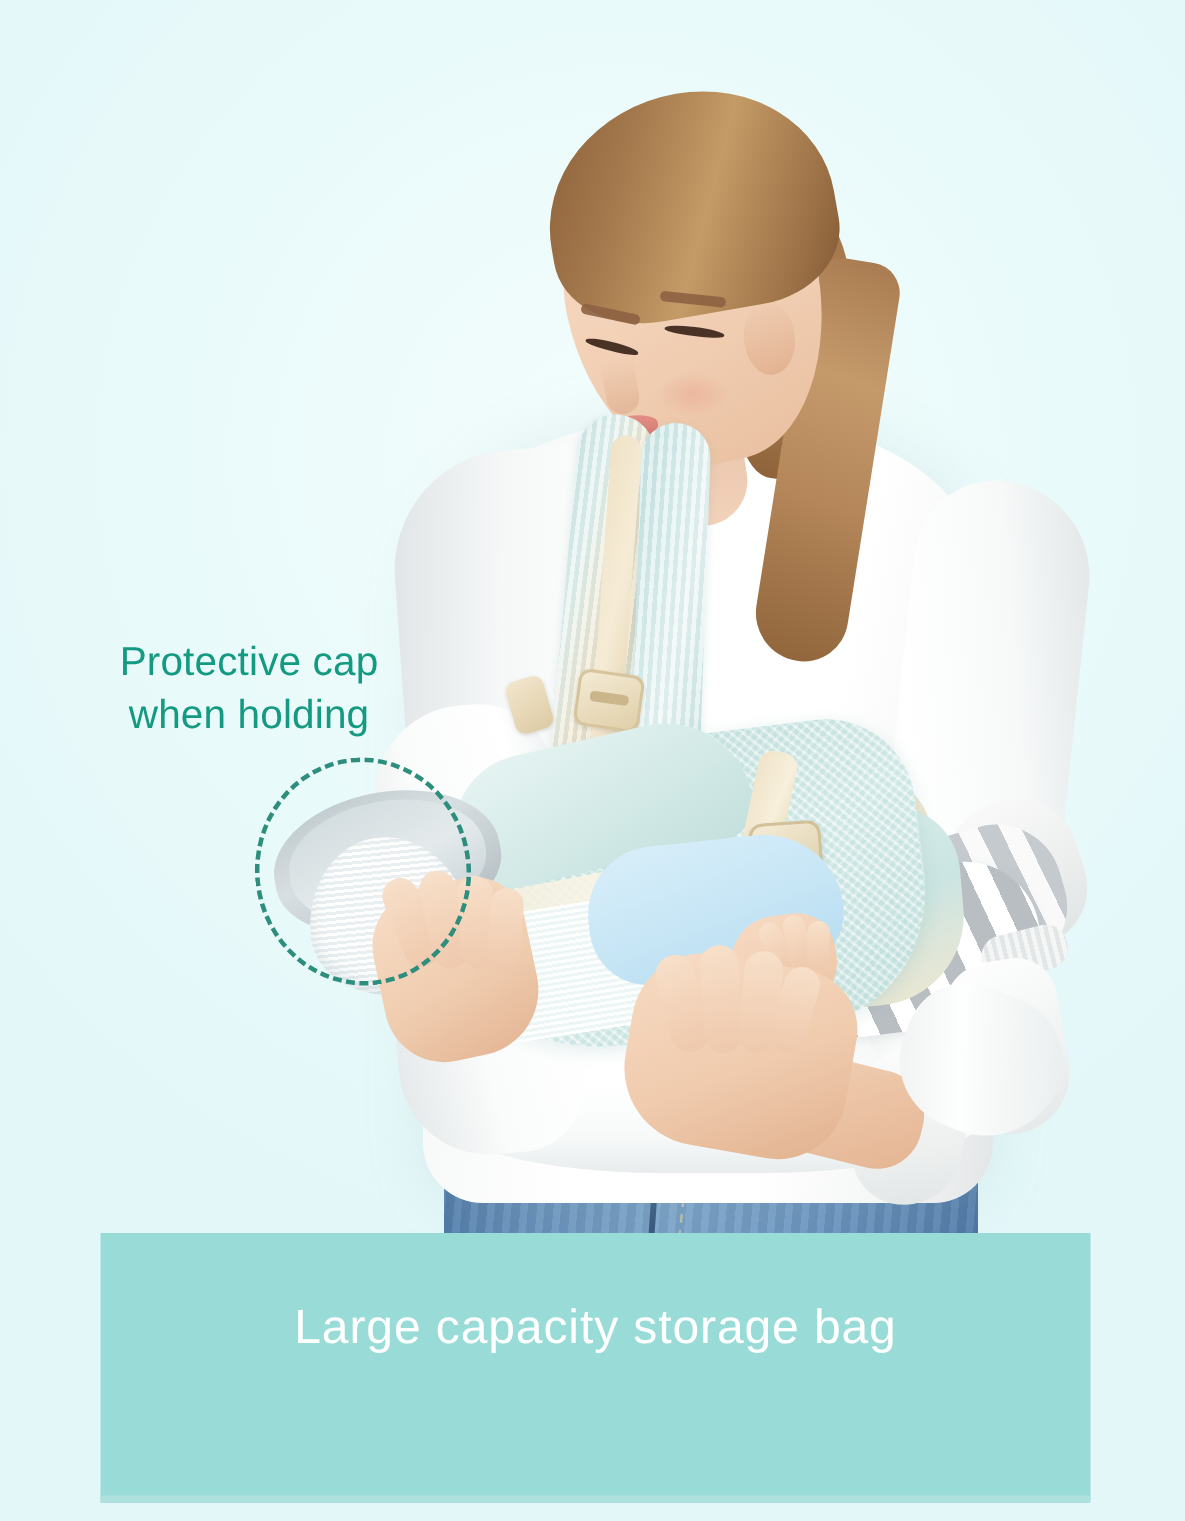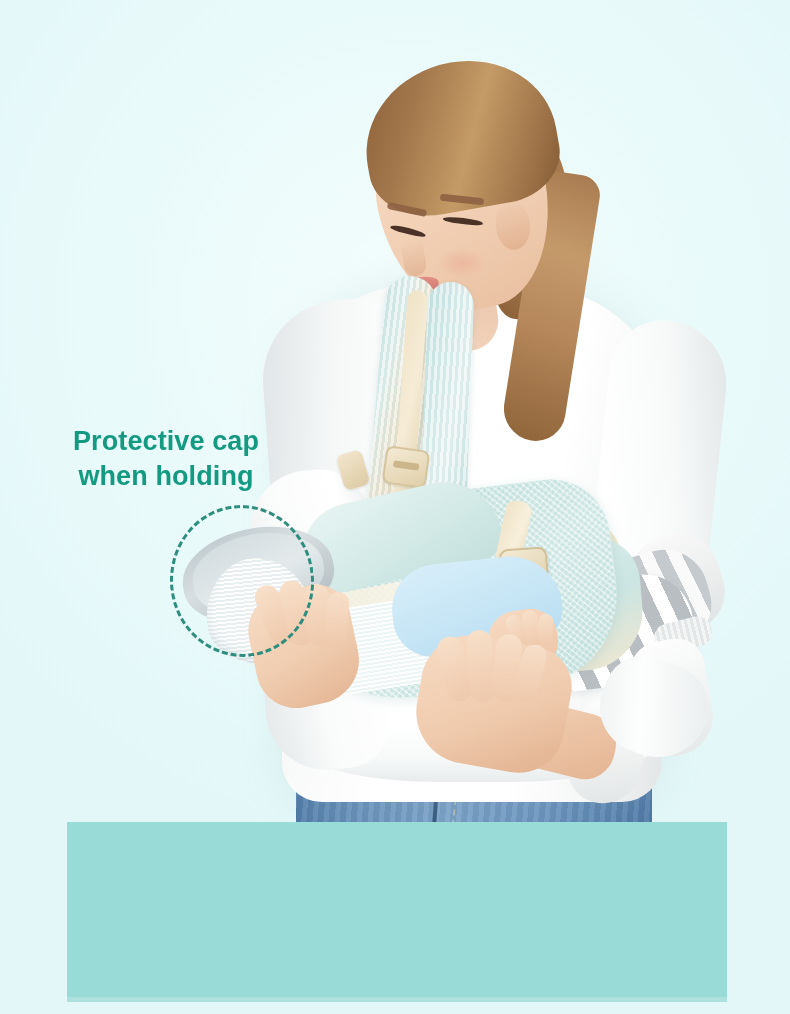--- a/index.html
+++ b/index.html
@@ -523,21 +523,21 @@
 
   
   .annot {
     position: absolute;
     left: 40px; top: 424px;
     width: 252px;
     text-align: center;
     color: #159a82;
     font-size: 27px;
     line-height: 35px;
-    font-weight: 700;
+    font-weight: 400;
     letter-spacing: .1px;
     white-space: pre-line;
   }
 
   
   .banner {
     position: absolute;
     left: 67px; top: 822px;
     width: 660px; height: 178px;
     background: #99dcd7;
@@ -645,14 +645,15 @@
     <div class="finger hr-f4"></div>
     <div class="arm-r-cuff"></div>
   </div>
 
   <div class="dash-circle"></div>
   <div class="annot">Protective cap
 when holding</div>
 
   <div class="banner"></div>
   <div class="banner-edge"></div>
+  <div class="banner-text">Large capacity storage bag</div>
 
 </div>
 
 </body></html>

